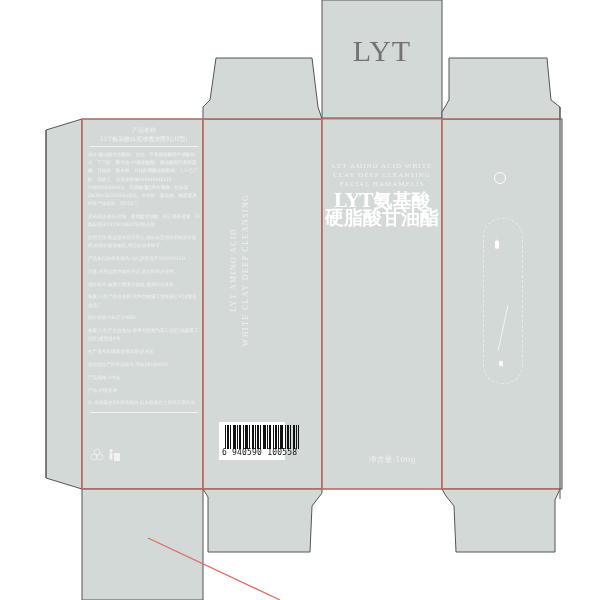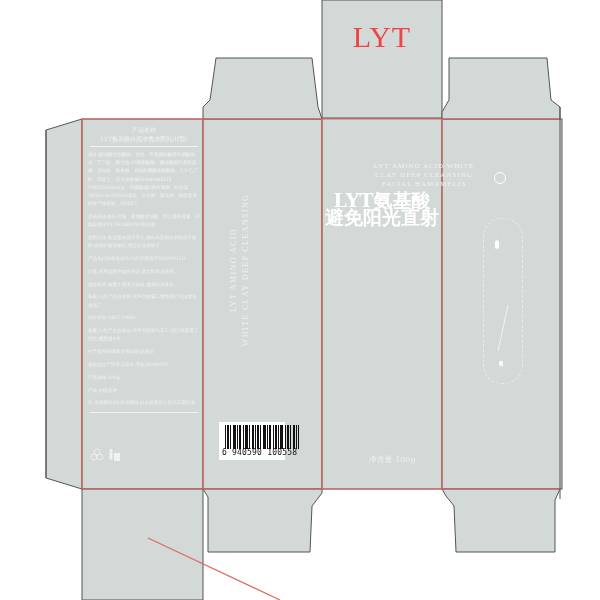--- a/index.html
+++ b/index.html
@@ -1,20 +1,20 @@
 <!DOCTYPE html>
 <html><head>
 <meta charset="utf-8">
 <style>
   html,body{margin:0;padding:0;background:#ffffff;}
   body{width:600px;height:600px;position:relative;overflow:hidden;font-family:"DejaVu Serif",serif;}
   .svgbg{position:absolute;left:0;top:0;width:600px;height:600px;}
   .abs{position:absolute;}
-  .logo{left:322px;top:20px;width:120px;text-align:center;font-family:"Liberation Serif",serif;font-size:30px;color:#ef4444;letter-spacing:1px;}
-  .front-en{left:322px;top:162px;width:120px;text-align:center;font-family:"Liberation Serif",serif;font-size:7px;line-height:9px;letter-spacing:1px;color:#f2f2f2;padding-left:42px;}
+  .logo{left:322px;top:34px;width:120px;text-align:center;font-family:"Liberation Serif",serif;font-size:30px;color:#737373;letter-spacing:1px;}
+  .front-en{left:322px;top:162px;width:120px;text-align:center;font-family:"Liberation Serif",serif;font-size:7px;line-height:9px;letter-spacing:1px;color:#f2f2f2;}
   .front-cn{left:322px;top:192px;width:120px;text-align:center;font-family:"DejaVu Serif",serif;font-size:19px;line-height:17px;color:#ffffff;font-weight:bold;}
   .net{left:322px;top:454px;width:140px;text-align:center;font-size:8px;color:#eef0ef;}
   .side-vert{left:228px;top:195px;width:170px;height:60px;transform-origin:0 0;transform:rotate(-90deg) translate(-160px,0);font-family:"Liberation Serif",serif;font-size:8px;line-height:12px;letter-spacing:1.4px;color:#f2f2f2;text-align:center;}
   .info{left:88px;top:125px;width:112px;color:#f3f3f3;font-size:4.6px;line-height:8.2px;}
   .info .t1{text-align:center;font-size:6px;line-height:9px;}
   .info .t2{text-align:center;font-size:6px;line-height:9px;margin-bottom:3px;}
   .info .rule{border-top:0.6px solid #f2f2f2;margin:2px 2px 4px 2px;}
   .info p{margin:0 0 4.6px 0;}
   .icons{left:90px;top:448px;display:flex;gap:3px;}
   .barcode{left:219px;top:422px;width:66px;height:38px;background:#ffffff;}
@@ -145,21 +145,21 @@
   <div class="bnum">6 940590 100558</div>
 </div>
 
 <div class="abs front-en">
   <div>LYT AMINO ACID WHITE</div>
   <div>CLAY DEEP CLEANSING</div>
   <div>FACIAL HAMAMELIS</div>
 </div>
 <div class="abs front-cn">
   <div>LYT氨基酸</div>
-  <div>避免阳光直射</div>
+  <div>硬脂酸甘油酯</div>
 </div>
 <div class="abs net">净含量:100g</div>
 
 <div class="abs circ"></div>
 <div class="abs pill">
   <div class="pilltxt" style="left:10px;top:18px;height:58px;">本品富含氨基酸成分,温和清洁肌肤,白泥吸附毛孔污垢,净透不紧绷</div>
   <svg style="position:absolute;left:12px;top:84px" width="14" height="50">
     <line x1="12" y1="2" x2="2" y2="48" stroke="#ffffff" stroke-width="0.7"></line>
   </svg>
   <div class="pilltxt" style="left:14px;top:138px;height:22px;">白泥洁面 清透</div>

